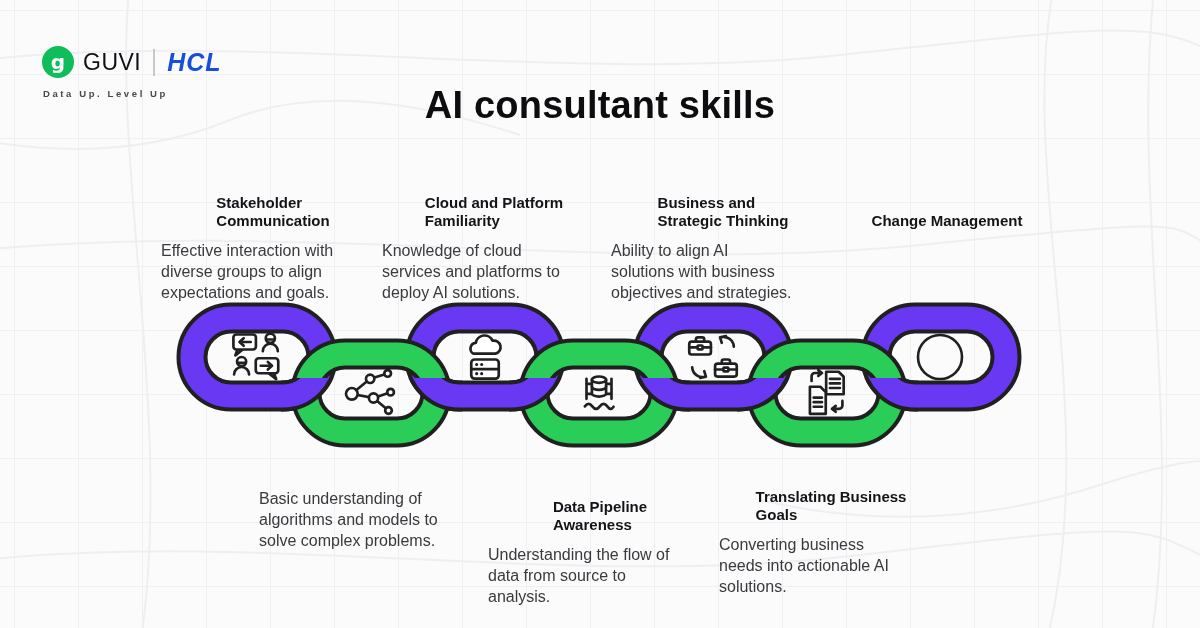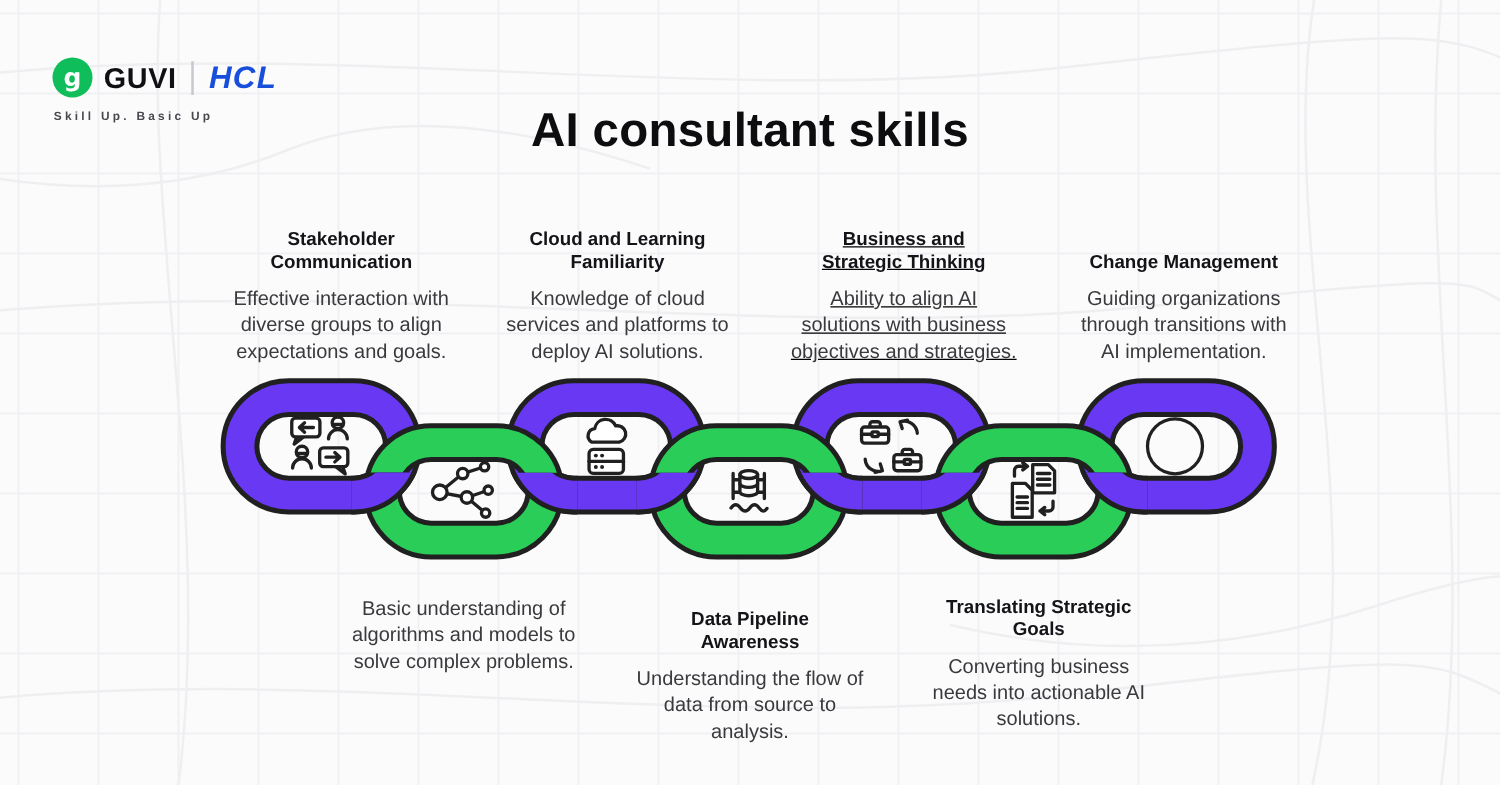--- a/index.html
+++ b/index.html
@@ -23,49 +23,49 @@
   .bg-svg path{fill:none; stroke:#EFEFF2; stroke-width:2;}
 
   
   .logo-row{position:absolute; left:42px; top:46px; display:flex; align-items:center; gap:9px; z-index:3;}
   .guvi-circle{
     width:32px; height:32px; border-radius:50%; background:var(--guvi-green);
     display:flex; align-items:center; justify-content:center;
     color:#fff; font-weight:700; font-size:20px; line-height:1;
     font-family:"DejaVu Sans",sans-serif;
   }
-  .guvi-text{font-size:23px; font-weight:700; letter-spacing:0.5px; color:#101014;}
+  .guvi-text{font-size:23px; font-weight:400; letter-spacing:0.5px; color:#101014;}
   .logo-divider{width:2px; height:27px; background:#C7C7CE; margin:0 3px;}
   .hcl-text{font-size:25px; font-weight:700; font-style:italic; letter-spacing:1px; color:var(--hcl-blue);}
   .tagline{
     position:absolute; left:43px; top:88px; z-index:3;
     font-size:9.5px; font-weight:600; letter-spacing:2.6px; color:#48484E;
   }
 
   
   .page-title{
     position:absolute; left:0; right:0; top:84px; z-index:3;
     text-align:center; font-size:38px; font-weight:700; color:#0D0D10;
     letter-spacing:0.2px;
   }
 
   
-  .skill{position:absolute; width:224px; text-align:center; z-index:3;}
+  .skill{position:absolute; width:224px; z-index:3;margin-top:11px;}
   .skill h3{
     font-size:15px; font-weight:700; line-height:1.2; color:var(--text-dark);
     white-space:pre-line; min-height:36px;
     display:flex; align-items:flex-end; justify-content:center;
     margin-bottom:10px;
   }
   .skill p{
     font-size:16px; line-height:1.32; color:var(--text-body); white-space:pre-line;
   }
   .skill.s-top-0{left:161px; top:183px;}
   .skill.s-top-1{left:382px; top:183px;}
-  .skill.s-top-2{left:611px; top:183px;text-decoration:underline;}
+  .skill.s-top-2{left:611px; top:183px;}
   .skill.s-top-3{left:835px; top:183px;}
   .skill.s-bot-0{left:259px; top:477px;}
   .skill.s-bot-1{left:488px; top:487px;}
   .skill.s-bot-2{left:719px; top:477px;}
 
   
   .chain{position:absolute; inset:0; z-index:2;}
   .ring-outline{stroke:var(--outline); stroke-width:31; fill:none;}
   .ring{stroke-width:23; fill:none;}
   .ring.purple{stroke:var(--purple);}
@@ -89,66 +89,63 @@
     <path d="M-20 140 Q 120 165, 230 120 T 520 135"></path>
     <path d="M760 500 Q 930 540, 1100 485 T 1220 500"></path>
   </svg>
 
   <div class="logo-row">
     <div class="guvi-circle">g</div>
     <div class="guvi-text">GUVI</div>
     <div class="logo-divider"></div>
     <div class="hcl-text">HCL</div>
   </div>
-  <div class="tagline">Skill Up. Basic Up</div>
+  <div class="tagline">Data Up. Level Up</div>
 
   <h1 class="page-title">AI consultant skills</h1>
 
   <div class="skill s-top-0">
     <h3><span>Stakeholder
 Communication</span></h3>
     <p>Effective interaction with
 diverse groups to align
 expectations and goals.</p>
   </div>
   <div class="skill s-top-1">
-    <h3><span>Cloud and Learning
+    <h3><span>Cloud and Platform
 Familiarity</span></h3>
     <p>Knowledge of cloud
 services and platforms to
 deploy AI solutions.</p>
   </div>
   <div class="skill s-top-2">
     <h3><span>Business and
 Strategic Thinking</span></h3>
     <p>Ability to align AI
 solutions with business
 objectives and strategies.</p>
   </div>
   <div class="skill s-top-3">
     <h3><span>Change Management</span></h3>
-    <p>Guiding organizations
-through transitions with
-AI implementation.</p>
   </div>
 
   <div class="skill s-bot-0">
     <p>Basic understanding of
 algorithms and models to
 solve complex problems.</p>
   </div>
   <div class="skill s-bot-1">
     <h3><span>Data Pipeline
 Awareness</span></h3>
     <p>Understanding the flow of
 data from source to
 analysis.</p>
   </div>
   <div class="skill s-bot-2">
-    <h3><span>Translating Strategic
+    <h3><span>Translating Business
 Goals</span></h3>
     <p>Converting business
 needs into actionable AI
 solutions.</p>
   </div>
 
   <svg class="chain" viewBox="0 0 1200 628">
     <defs>
       <clipPath id="cpA">
           <rect x="281" y="378" width="56" height="50"></rect>

